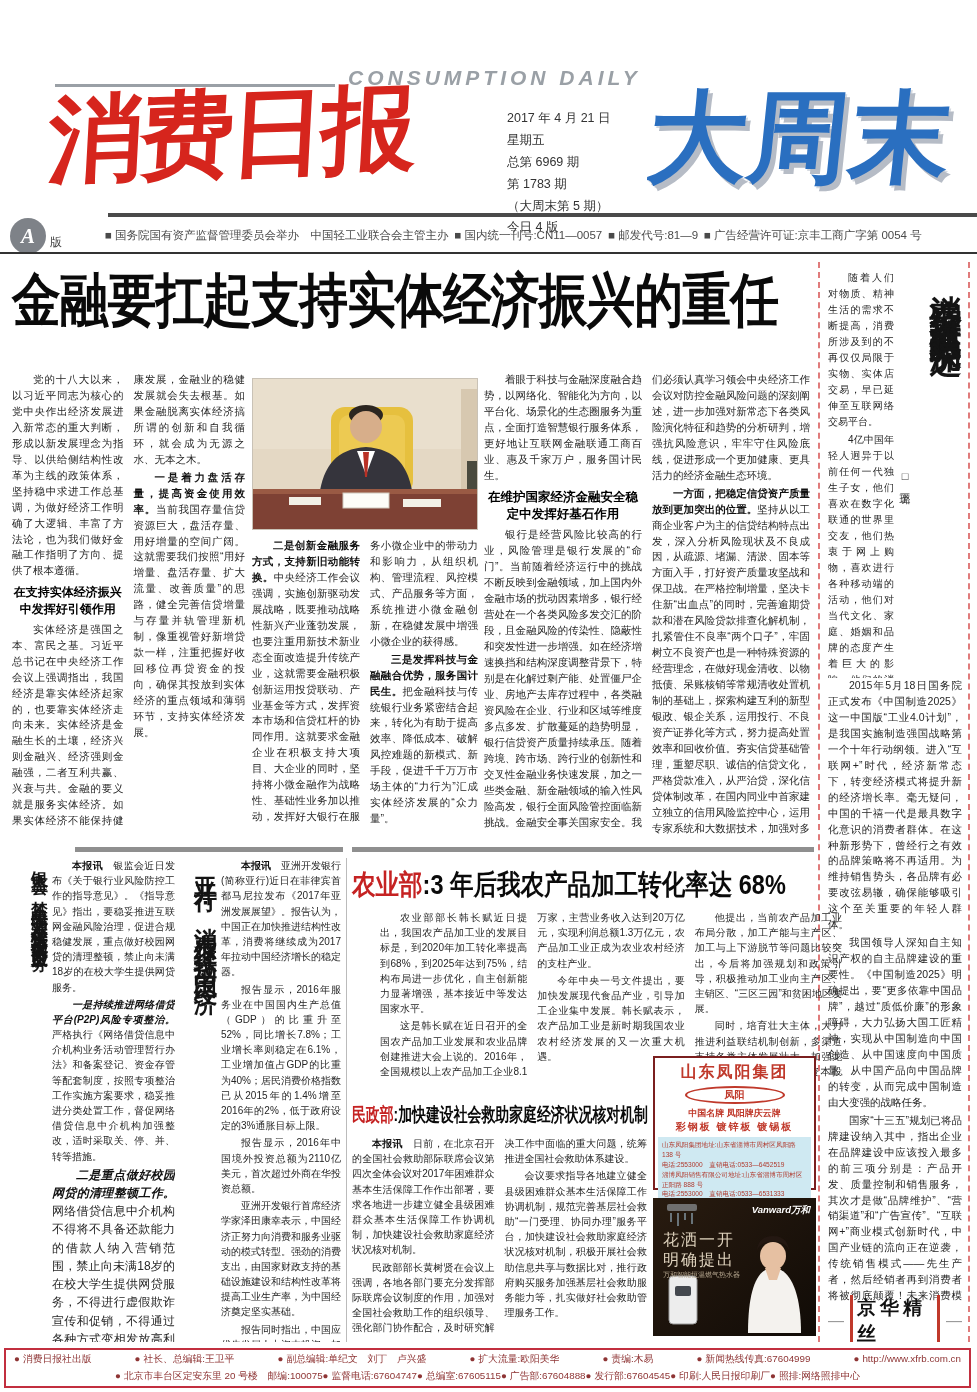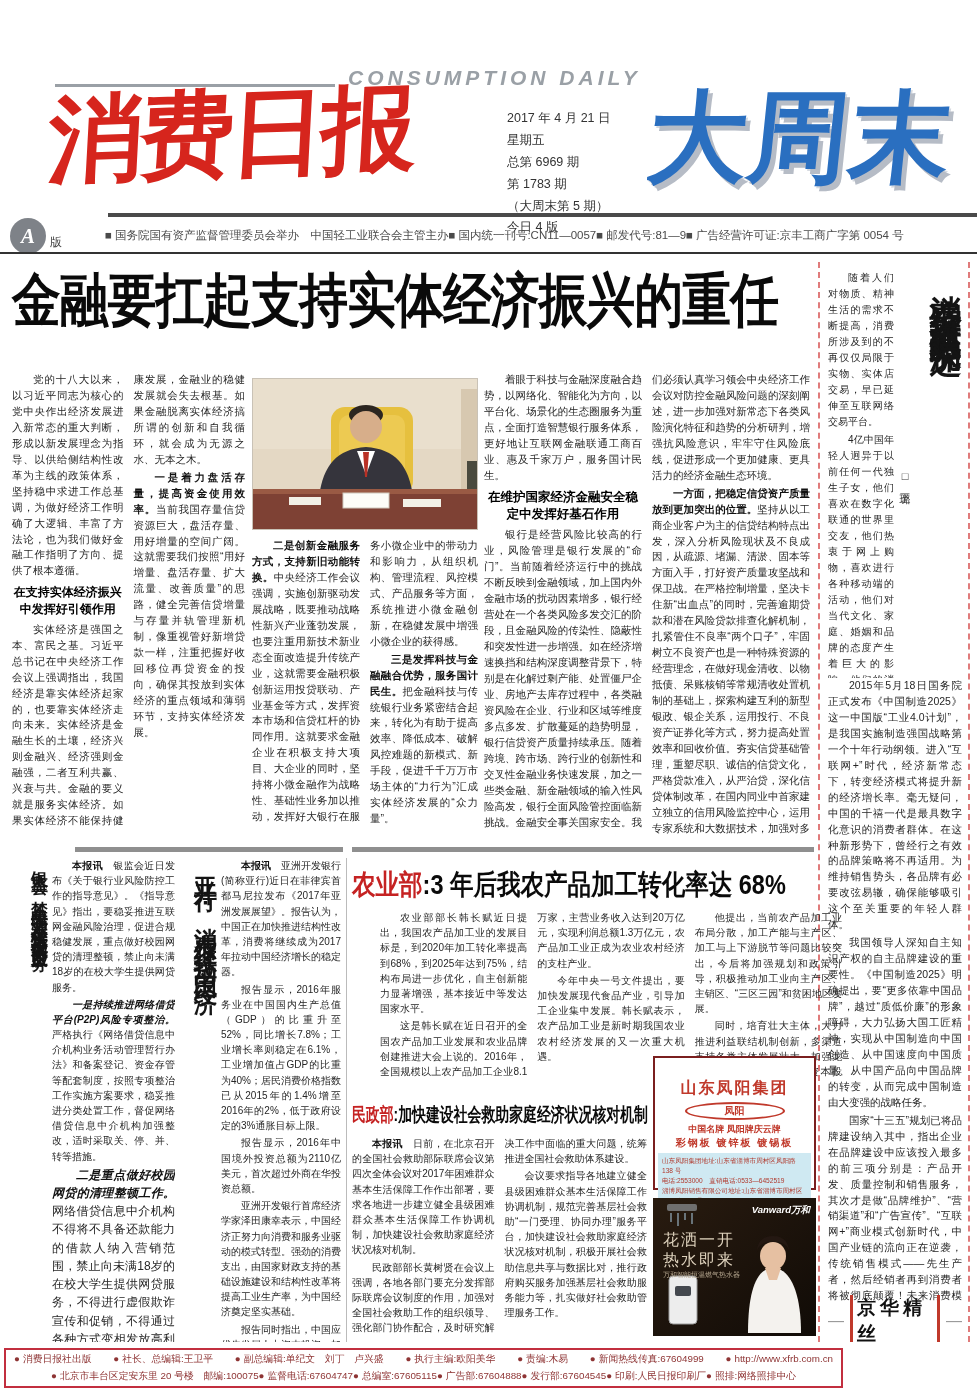--- a/index.html
+++ b/index.html
@@ -36,21 +36,21 @@
     <div>第 1783 期</div>
     <div>（大周末第 5 期）</div>
     <div>今日 4 版</div>
   </div>
 
   <div class="abs nowrap" style="left:648px;top:72px;font-size:100px;font-weight:900;color:#2a6fc0;transform:skewX(-6deg);transform-origin:left center;text-shadow:5px 5px 0 #b6bcc6, 2px 2px 0 #d6dae0;letter-spacing:1px;">大周末</div>
 
   <div class="abs rule" style="left:108px;top:213px;width:869px;height:4px;"></div>
   <div class="abs" style="left:10px;top:218px;width:36px;height:36px;border-radius:50%;background:#7e8288;color:#fff;font-style:italic;font-weight:bold;font-size:21px;font-family:'Liberation Serif','DejaVu Serif',serif;display:flex;align-items:center;justify-content:center;">A</div>
   <div class="abs" style="left:50px;top:234px;font-size:12px;color:#444;">版</div>
-  <div class="abs" style="left:105px;top:228px;width:870px;display:flex;gap:0;font-size:11.5px;color:#4a4a4a;white-space:nowrap;">
+  <div class="abs" style="left:105px;top:228px;width:870px;display:flex;gap:6px;font-size:11.5px;color:#4a4a4a;white-space:nowrap;">
     <span><span class="dot">■</span><span>国务院国有资产监督管理委员会举办　中国轻工业联合会主管主办</span></span>
     <span><span class="dot">■</span><span>国内统一刊号:CN11—0057</span></span>
     <span><span class="dot">■</span><span>邮发代号:81—9</span></span>
     <span><span class="dot">■</span><span>广告经营许可证:京丰工商广字第 0054 号</span></span>
   </div>
   <div class="abs" style="left:0;top:252px;width:977px;height:2px;background:#333;"></div>
 
   <div class="abs" style="left:12px;top:262px;width:800px;height:80px;">
     <span class="nowrap" style="display:inline-block;font-size:58px;font-weight:900;color:#0a0a0a;transform:scaleX(0.84);transform-origin:left center;letter-spacing:-1px;">金融要扛起支持实体经济振兴的重任</span>
   </div>
@@ -164,21 +164,21 @@
       <span class="red">民政部</span><span style="color:#0a0a0a;">:加快建设社会救助家庭经济状况核对机制</span>
     </span>
   </div>
   <div class="abs cols2" style="left:352px;top:1136px;width:295px;height:206px;">
     <p class="para" style="font-size:10px;"><strong>本报讯</strong>　<span>日前，在北京召开的全国社会救助部际联席会议第四次全体会议对2017年困难群众基本生活保障工作作出部署，要求各地进一步建立健全县级困难群众基本生活保障工作协调机制，加快建设社会救助家庭经济状况核对机制。</span></p>
     <p class="para" style="font-size:10px;"><span>民政部部长黄树贤在会议上强调，各地各部门要充分发挥部际联席会议制度的作用，加强对全国社会救助工作的组织领导、强化部门协作配合，及时研究解决工作中面临的重大问题，统筹推进全国社会救助体系建设。</span></p>
     <p class="para" style="font-size:10px;"><span>会议要求指导各地建立健全县级困难群众基本生活保障工作协调机制，规范完善基层社会救助“一门受理、协同办理”服务平台，加快建设社会救助家庭经济状况核对机制，积极开展社会救助信息共享与数据比对，推行政府购买服务加强基层社会救助服务能力等，扎实做好社会救助管理服务工作。</span></p>
 
   </div>
 
-  <div class="abs" style="left:653px;top:1056px;width:163px;height:134px;border:2px solid #7a1f1f;box-sizing:border-box;background:#fff;display:flex;flex-direction:column;align-items:center;padding:20px 3px;">
+  <div class="abs" style="left:653px;top:1056px;width:163px;height:134px;border:2px solid #7a1f1f;box-sizing:border-box;background:#fff;display:flex;flex-direction:column;align-items:center;padding:4px 3px;">
     <div style="font-size:16px;font-weight:900;color:#c0392b;letter-spacing:2px;font-family:'Liberation Serif','DejaVu Serif',serif;">山东凤阳集团</div>
     <div style="width:96px;height:24px;border:2px solid #c0392b;border-radius:50%;display:flex;align-items:center;justify-content:center;margin:3px 0;">
       <span style="font-size:10px;color:#c0392b;font-weight:bold;">凤阳</span>
     </div>
     <div style="font-size:9px;color:#c0392b;font-weight:bold;">中国名牌 凤阳牌庆云牌</div>
     <div style="font-size:10px;color:#c0392b;font-weight:bold;letter-spacing:2px;margin-bottom:3px;">彩钢板 镀锌板 镀锡板</div>
     <div class="adcontact" style="background:#cfe9f2;width:100%;flex:1;padding:3px 4px;box-sizing:border-box;">
       <p>山东凤阳集团地址:山东省淄博市周村区凤阳路 138 号</p>
       <p>电话:2553000　直销电话:0533—6452519</p>
       <p>淄博凤阳销售有限公司地址:山东省淄博市周村区正阳路 888 号</p>
@@ -203,30 +203,30 @@
       <line x1="39" y1="15" x2="39" y2="26" stroke="#8fa6b5" stroke-width="1.3"></line>
       <rect x="16" y="78" width="28" height="48" rx="4" fill="#ededed" stroke="#9a9a9a"></rect>
       <rect x="22" y="88" width="16" height="10" rx="2" fill="#44484e"></rect>
       <ellipse cx="120" cy="58" rx="13" ry="14" fill="#e6c0a2"></ellipse>
       <path d="M104,54 C104,40 136,40 136,54 C136,46 132,38 120,38 C108,38 104,46 104,54 Z" fill="#241812"></path>
       <path d="M95,135 C95,92 104,70 120,70 C136,70 148,92 148,135 Z" fill="#f4f2ee"></path>
       <path d="M112,70 L128,70 L124,82 L116,82 Z" fill="#e6c0a2"></path>
     </svg>
     <div class="abs" style="right:6px;top:6px;font-size:9.5px;font-weight:bold;font-style:italic;color:#fff;">Vanward万和</div>
     <div class="abs" style="left:10px;top:32px;font-size:16px;color:#ded2bd;letter-spacing:2px;font-family:'Liberation Serif','DejaVu Serif',serif;">花洒一开</div>
-    <div class="abs" style="left:10px;top:52px;font-size:16px;color:#ded2bd;letter-spacing:2px;font-family:'Liberation Serif','DejaVu Serif',serif;">热水即来</div>
+    <div class="abs" style="left:10px;top:52px;font-size:16px;color:#ded2bd;letter-spacing:2px;font-family:'Liberation Serif','DejaVu Serif',serif;">明确提出</div>
     <div class="abs" style="left:10px;top:72px;font-size:7px;color:#b7a890;">万和智能恒温燃气热水器</div>
   </div>
 
-  <div class="abs" style="left:4px;top:1348px;width:839px;height:40px;border:2px solid #c22f3f;box-sizing:border-box;padding:3px 8px;display:flex;flex-direction:column;justify-content:space-between;color:#8e3434;font-size:9.8px;">
+  <div class="abs" style="left:4px;top:1348px;width:967px;height:40px;border:2px solid #c22f3f;box-sizing:border-box;padding:3px 8px;display:flex;flex-direction:column;justify-content:space-between;color:#8e3434;font-size:9.8px;">
     <div style="display:flex;justify-content:space-between;white-space:nowrap;">
       <span><span class="dot">●</span><span>消费日报社出版</span></span>
       <span><span class="dot">●</span><span>社长、总编辑:王卫平</span></span>
       <span><span class="dot">●</span><span>副总编辑:单纪文　刘丁　卢兴盛</span></span>
-      <span><span class="dot">●</span><span>执行主编:欧阳美华</span></span>
+      <span><span class="dot">●</span><span>扩大流量:欧阳美华</span></span>
       <span><span class="dot">●</span><span>责编:木易</span></span>
       <span><span class="dot">●</span><span>新闻热线传真:67604999</span></span>
       <span><span class="dot">●</span><span>http://www.xfrb.com.cn</span></span>
     </div>
     <div style="display:flex;justify-content:center;white-space:nowrap;">
       <span><span class="dot">●</span><span>北京市丰台区定安东里 20 号楼　邮编:100075</span></span>
       <span><span class="dot">●</span><span>监督电话:67604747</span></span>
       <span><span class="dot">●</span><span>总编室:67605115</span></span>
       <span><span class="dot">●</span><span>广告部:67604888</span></span>
       <span><span class="dot">●</span><span>发行部:67604545</span></span>

